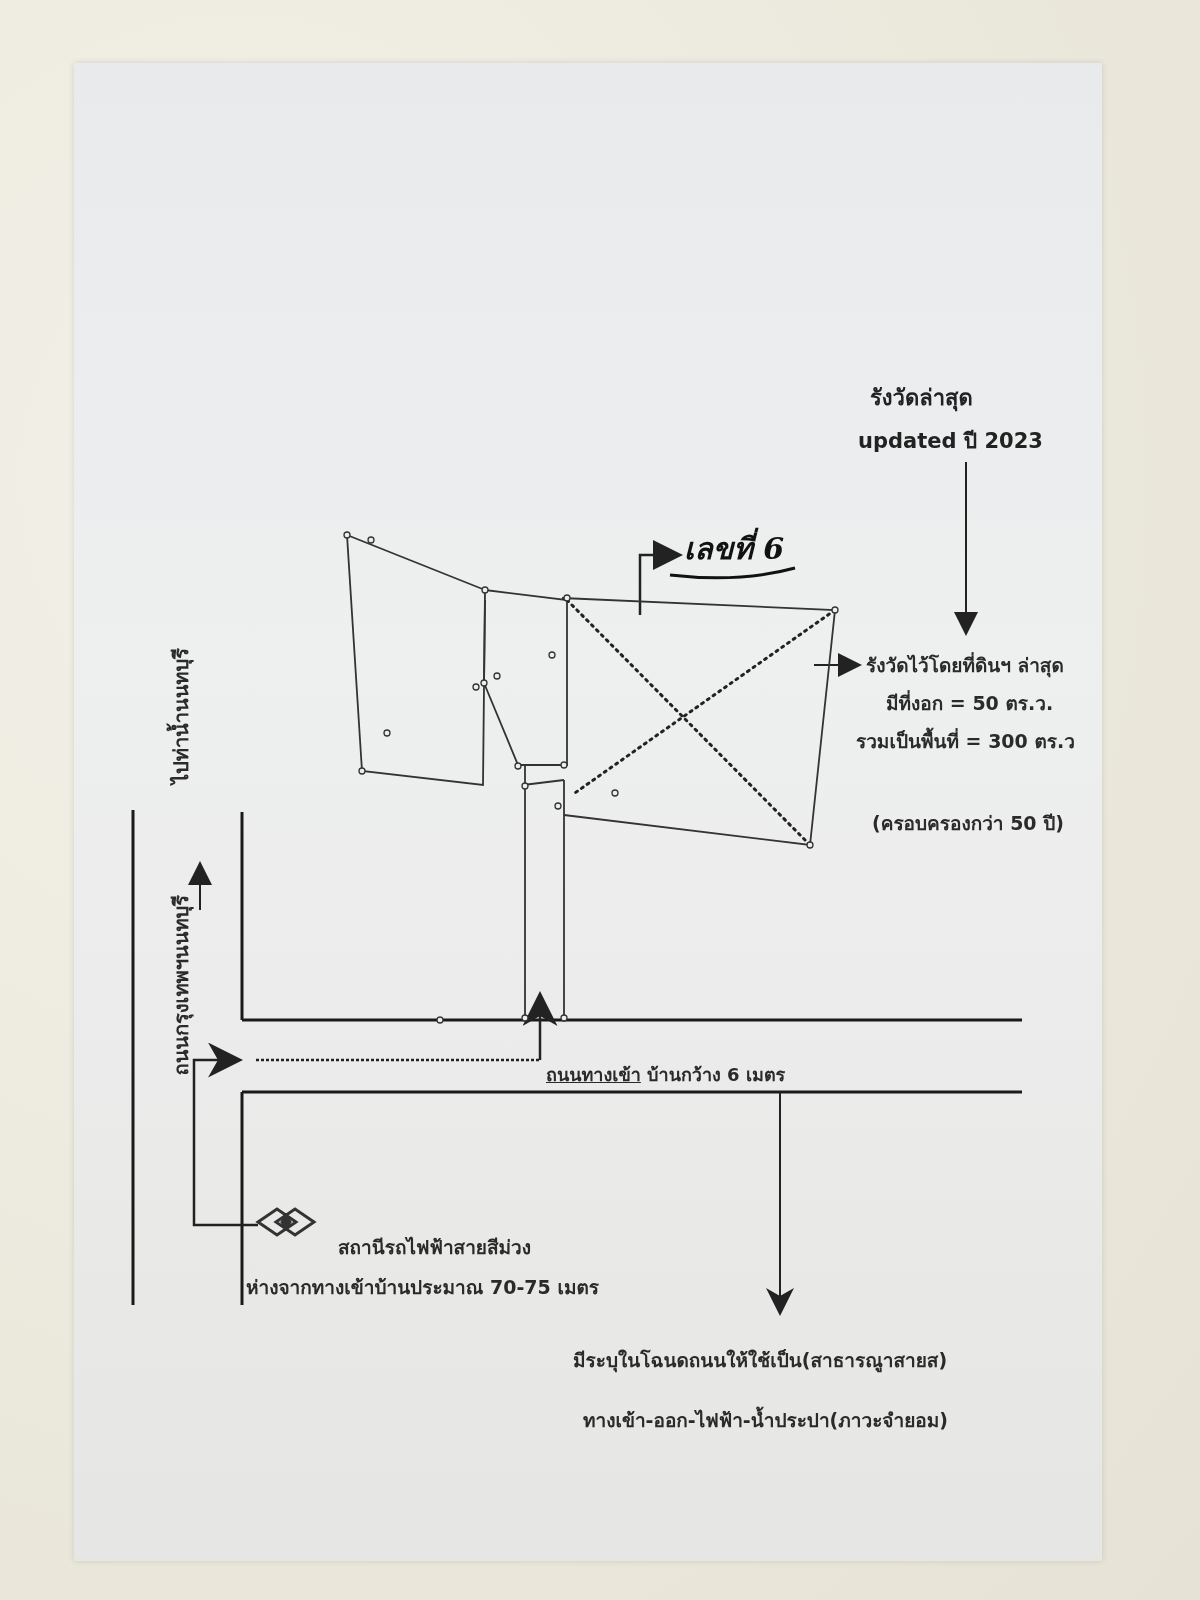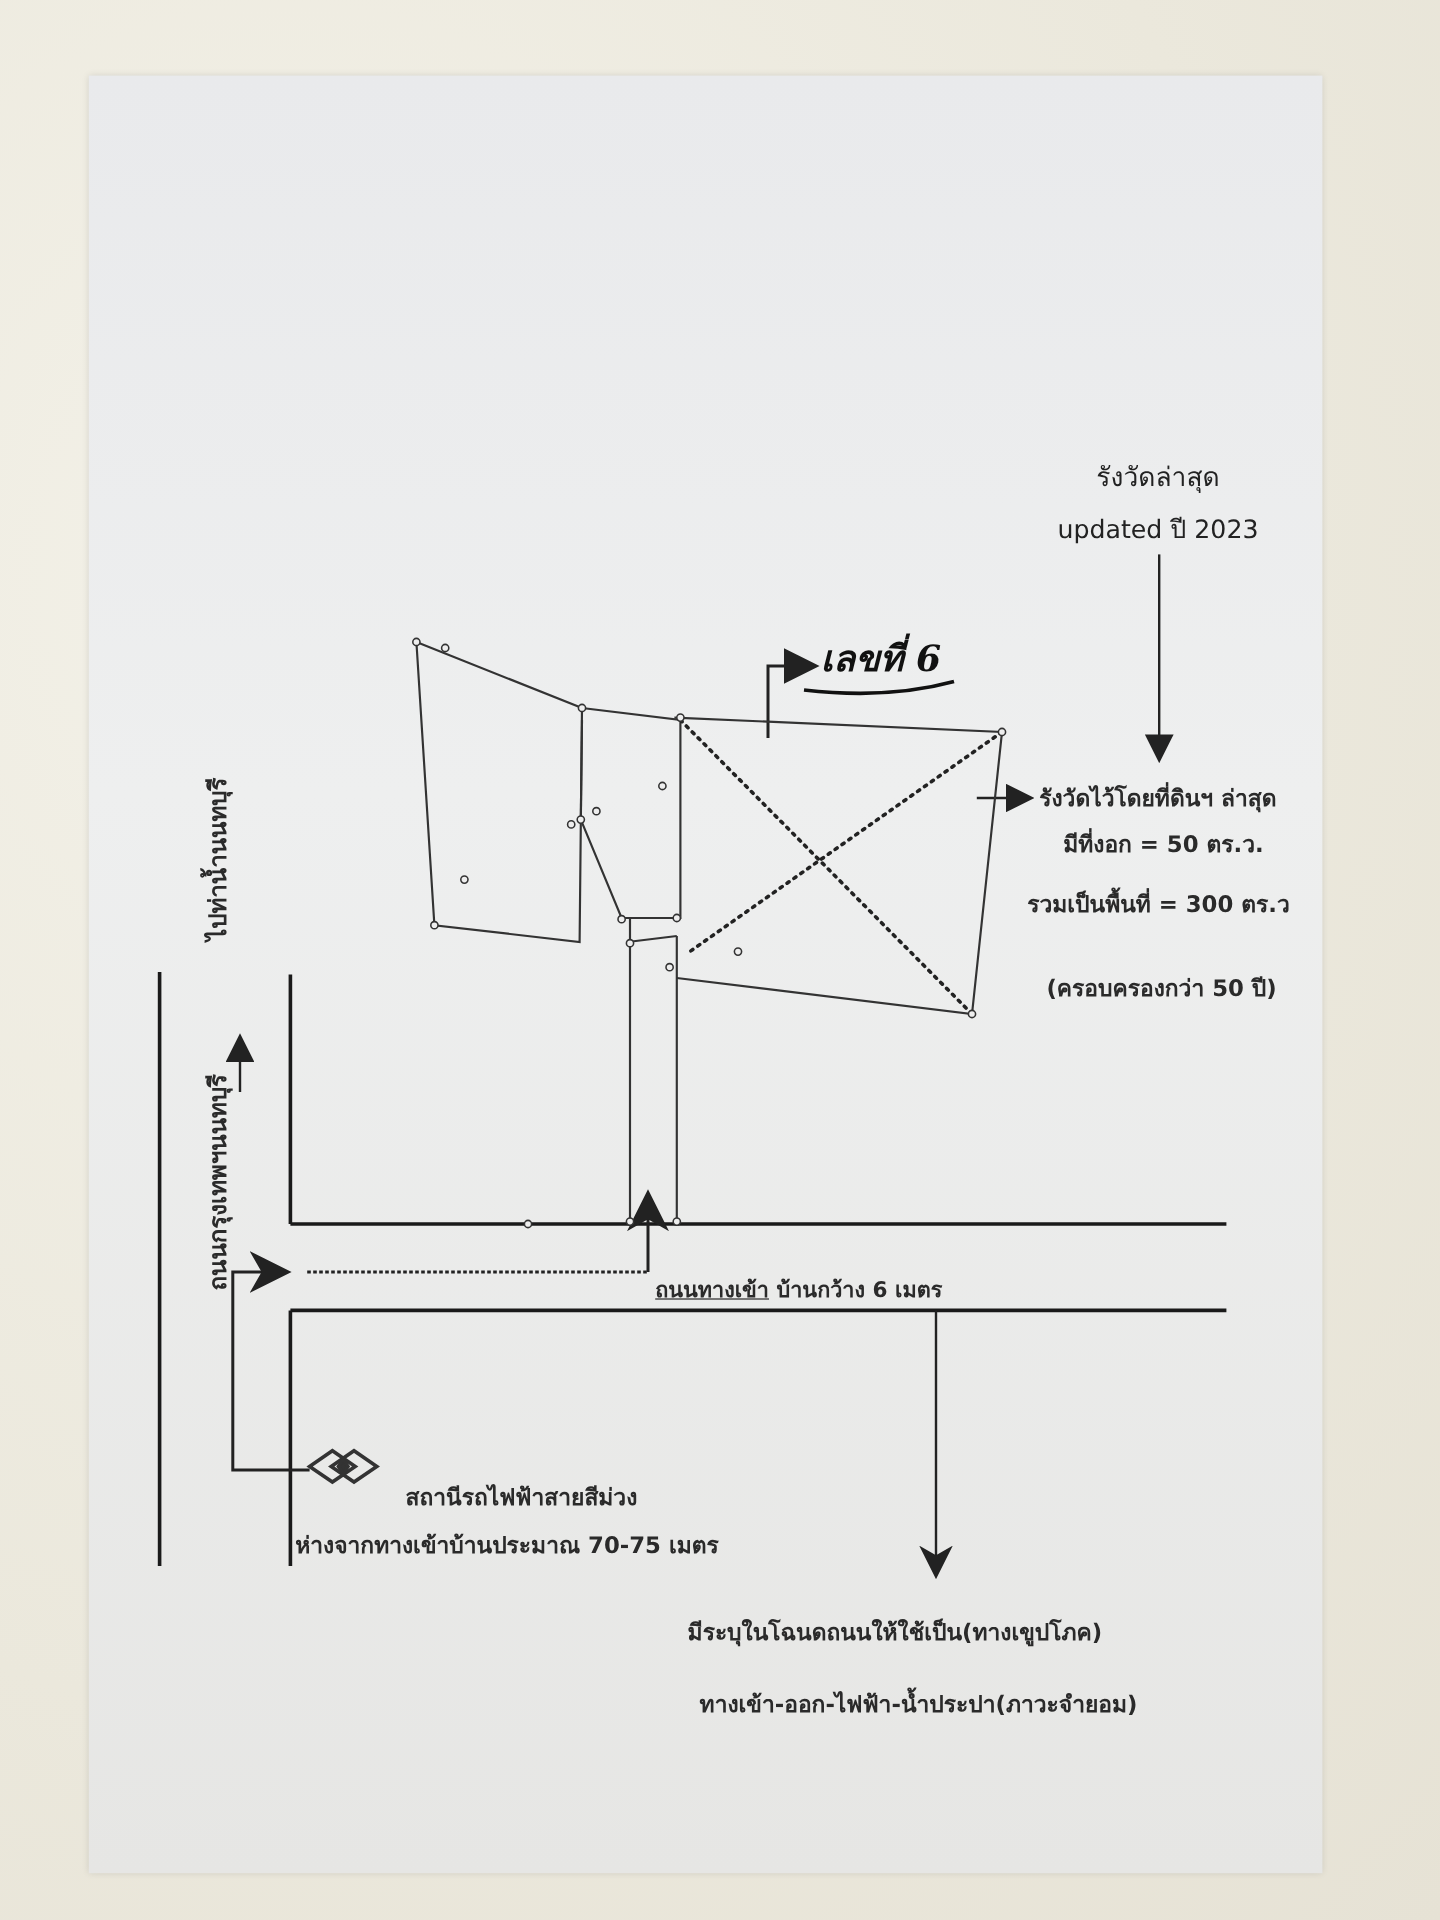--- a/index.html
+++ b/index.html
@@ -8,21 +8,21 @@
     font-family:"DejaVu Sans","Liberation Sans",sans-serif;}
   .bg-texture{position:absolute;inset:0;
     background:radial-gradient(ellipse at 20% 30%,#f3f1e8 0%,#ebe8dc 60%,#e6e2d5 100%);}
   .paper{position:absolute;left:74px;top:63px;width:1028px;height:1498px;
     background:linear-gradient(180deg,#e9eaec 0%,#eeefef 40%,#e6e6e4 100%);
     box-shadow:0 0 6px rgba(0,0,0,0.12);}
   svg.map{position:absolute;left:0;top:0;width:1200px;height:1600px;}
   .txt{position:absolute;color:#222;white-space:nowrap;}
   .t-main{font-size:21px;}
   .t-bold{font-weight:bold;font-size:19px;color:#2a2a2a;}
-  .center{text-align:center;}
+  .center{text-align:left;font-weight:bold;}
   .ul{text-decoration:underline;}
   .vert{position:absolute;writing-mode:vertical-rl;font-weight:bold;font-size:20px;color:#2a2a2a;}
   .hand{font-family:"DejaVu Serif",serif;font-style:italic;font-size:30px;color:#111;font-weight:bold;}
 </style>
 </head>
 <body>
 
 <div class="bg-texture"></div>
 <div class="paper"></div>
 
@@ -102,27 +102,27 @@
   <path d="M670,575 Q740,583 795,568" stroke="#111" stroke-width="3" fill="none"></path>
 </svg>
 
 <div class="txt t-main center" style="left:870px;top:380px;width:190px;font-size:22px;">รังวัดล่าสุด</div>
 <div class="txt t-main center" style="left:858px;top:424px;width:214px;">updated ปี 2023</div>
 
 <div class="txt hand" style="left:684px;top:525px;">เลขที่ 6</div>
 
 <div class="txt t-bold" style="left:866px;top:650px;">รังวัดไว้โดยที่ดินฯ ล่าสุด</div>
 <div class="txt t-bold" style="left:886px;top:688px;text-align:center;">มีที่งอก = 50 ตร.ว.</div>
-<div class="txt t-bold" style="left:856px;top:726px;margin-top:12px;">รวมเป็นพื้นที่ = 300 ตร.ว</div>
+<div class="txt t-bold" style="left:856px;top:726px;">รวมเป็นพื้นที่ = 300 ตร.ว</div>
 <div class="txt t-bold" style="left:872px;top:808px;font-weight:bold;">(ครอบครองกว่า 50 ปี)</div>
 
 <div class="vert" style="left:165px;top:648px;transform:rotate(180deg);">ไปท่าน้ำนนทบุรี</div>
 <div class="vert" style="left:165px;top:895px;transform:rotate(180deg);">ถนนกรุงเทพฯนนทบุรี</div>
 
 <div class="txt" style="left:546px;top:1060px;font-size:18px;font-weight:bold;color:#2a2a2a;">
   <span class="ul">ถนนทางเข้า</span><span style="font-weight:bold;margin-top:24px;"> บ้านกว้าง 6 เมตร</span>
 </div>
 
 <div class="txt t-bold" style="left:338px;top:1232px;">สถานีรถไฟฟ้าสายสีม่วง</div>
 <div class="txt t-bold" style="left:246px;top:1272px;">ห่างจากทางเข้าบ้านประมาณ 70-75 เมตร</div>
 
-<div class="txt t-bold" style="left:573px;top:1345px;">มีระบุในโฉนดถนนให้ใช้เป็น(ทางเขูปโภค)</div>
+<div class="txt t-bold" style="left:573px;top:1345px;">มีระบุในโฉนดถนนให้ใช้เป็น(สาธารณูาสายส)</div>
 <div class="txt t-bold" style="left:583px;top:1385px;margin-top:20px;">ทางเข้า-ออก-ไฟฟ้า-น้ำประปา(ภาวะจำยอม)</div>
 
 </body></html>

